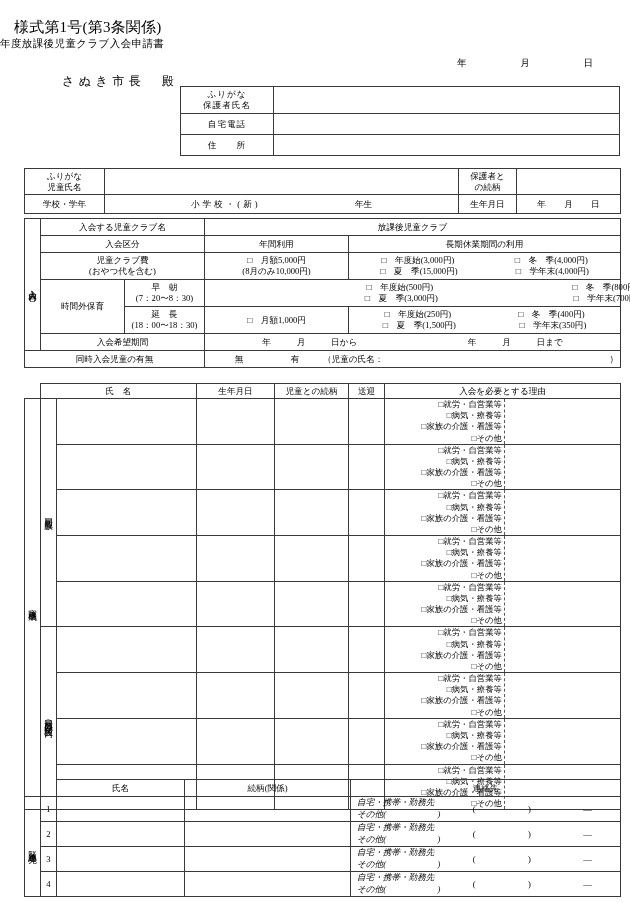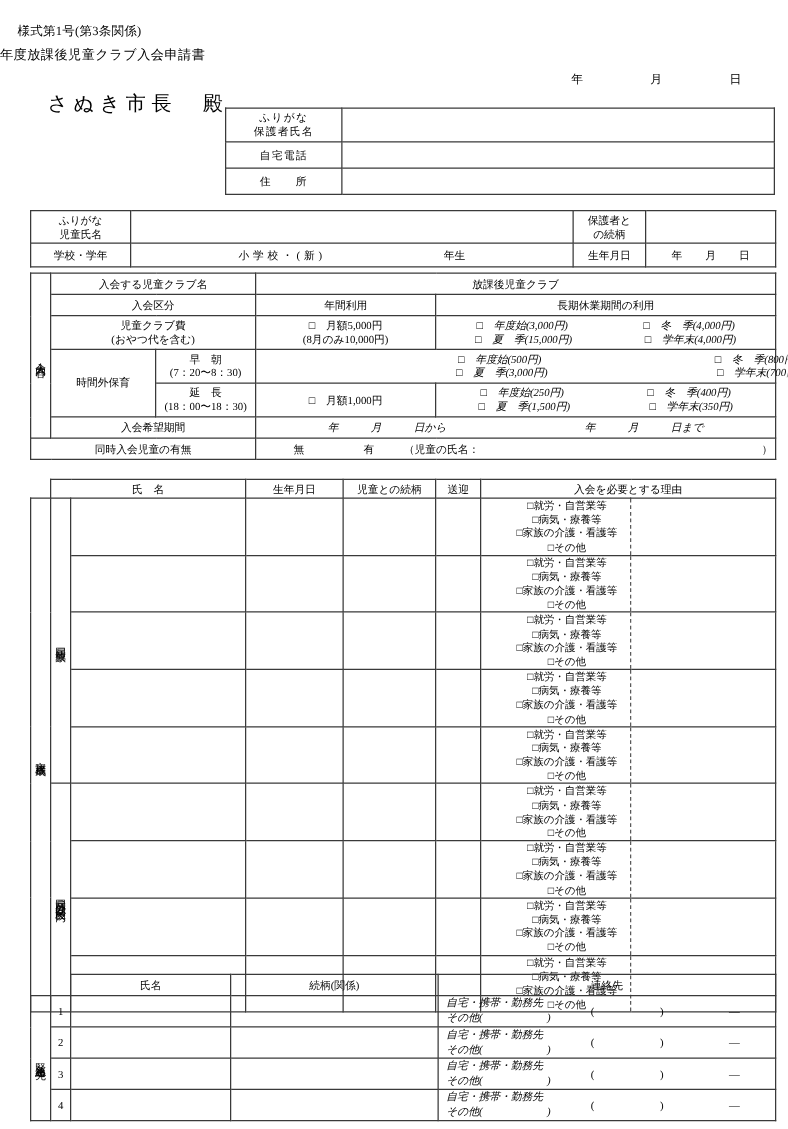--- a/index.html
+++ b/index.html
@@ -14,34 +14,34 @@
     font-family: "Liberation Serif", "DejaVu Serif", serif;
     color: #000000;
     font-size: 9px;
     overflow: hidden;
   }
   .page { position: relative; width: 630px; height: 903px; }
 
   
   .form-code {
     position: absolute; left: 14px; top: 18px;
-    font-size: 10px; letter-spacing: .2px;
+    font-size: 15px; letter-spacing: .2px;
   }
   .doc-title {
     position: absolute; left: 0; top: 37px; width: 630px;
     text-align: left; font-size: 10.5px; letter-spacing: .4px;
   }
   .date-line {
     position: absolute; left: 430px; top: 57px; width: 190px;
     display: flex; justify-content: space-around;
     font-size: 9.5px;
   }
   .addressee {
-    position: absolute; left: 38px; top: 73px;
-    font-size: 16px; letter-spacing: 4.5px;
+    position: absolute; left: 62px; top: 73px;
+    font-size: 12px; letter-spacing: 4.5px;
   }
   .statement {
     position: absolute; left: 24px; top: 155px;
     font-size: 9.5px; letter-spacing: .2px;
   }
 
   
   table {
     border-collapse: collapse;
     table-layout: fixed;
@@ -75,28 +75,27 @@
     text-orientation: upright;
     letter-spacing: 1px;
     white-space: nowrap;
     padding: 2px 0;
     width: 14px;
   }
   .opt { white-space: nowrap; }
   .two-col-opts {
     display: flex; justify-content: space-around; align-items: center;
     width: 100%;
-    font-style: italic;
   }
 
   
   .family-tbl { position: absolute; left: 24px; top: 347px; width: 596px; margin-top: 36px; }
   .family-tbl td { height: 14px; }
   .reason-cell {
-    text-align: center;
+    text-align: right;
     padding-left: 20px;
     border-right: 1px dashed #5a5a5a;
     line-height: 1.33;
     font-size: 8.4px;
     white-space: nowrap;
   }
   .reason-note { border-left: none; }
 
   
   .emg-tbl { position: absolute; left: 24px; top: 779px; width: 596px; }

